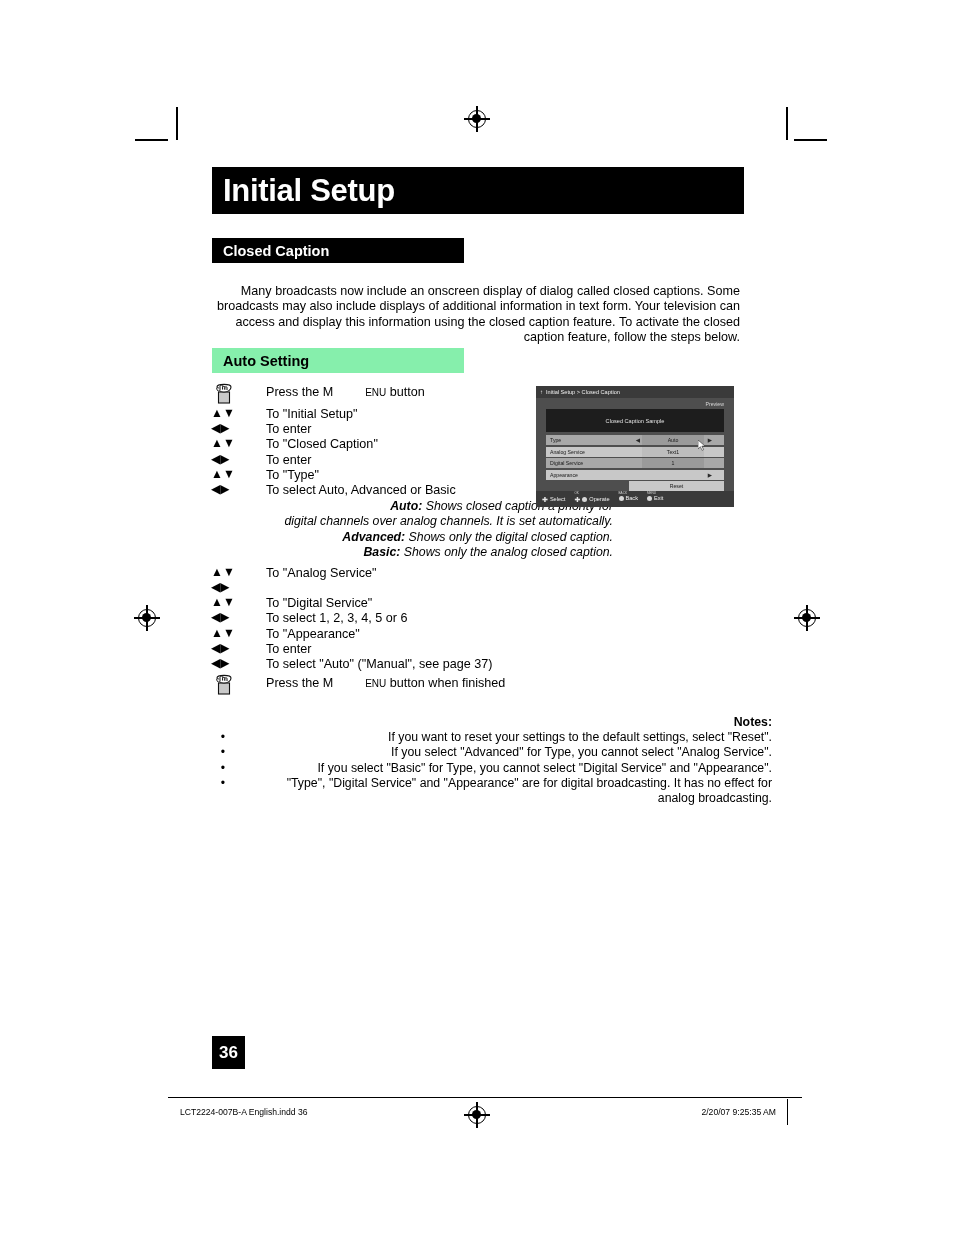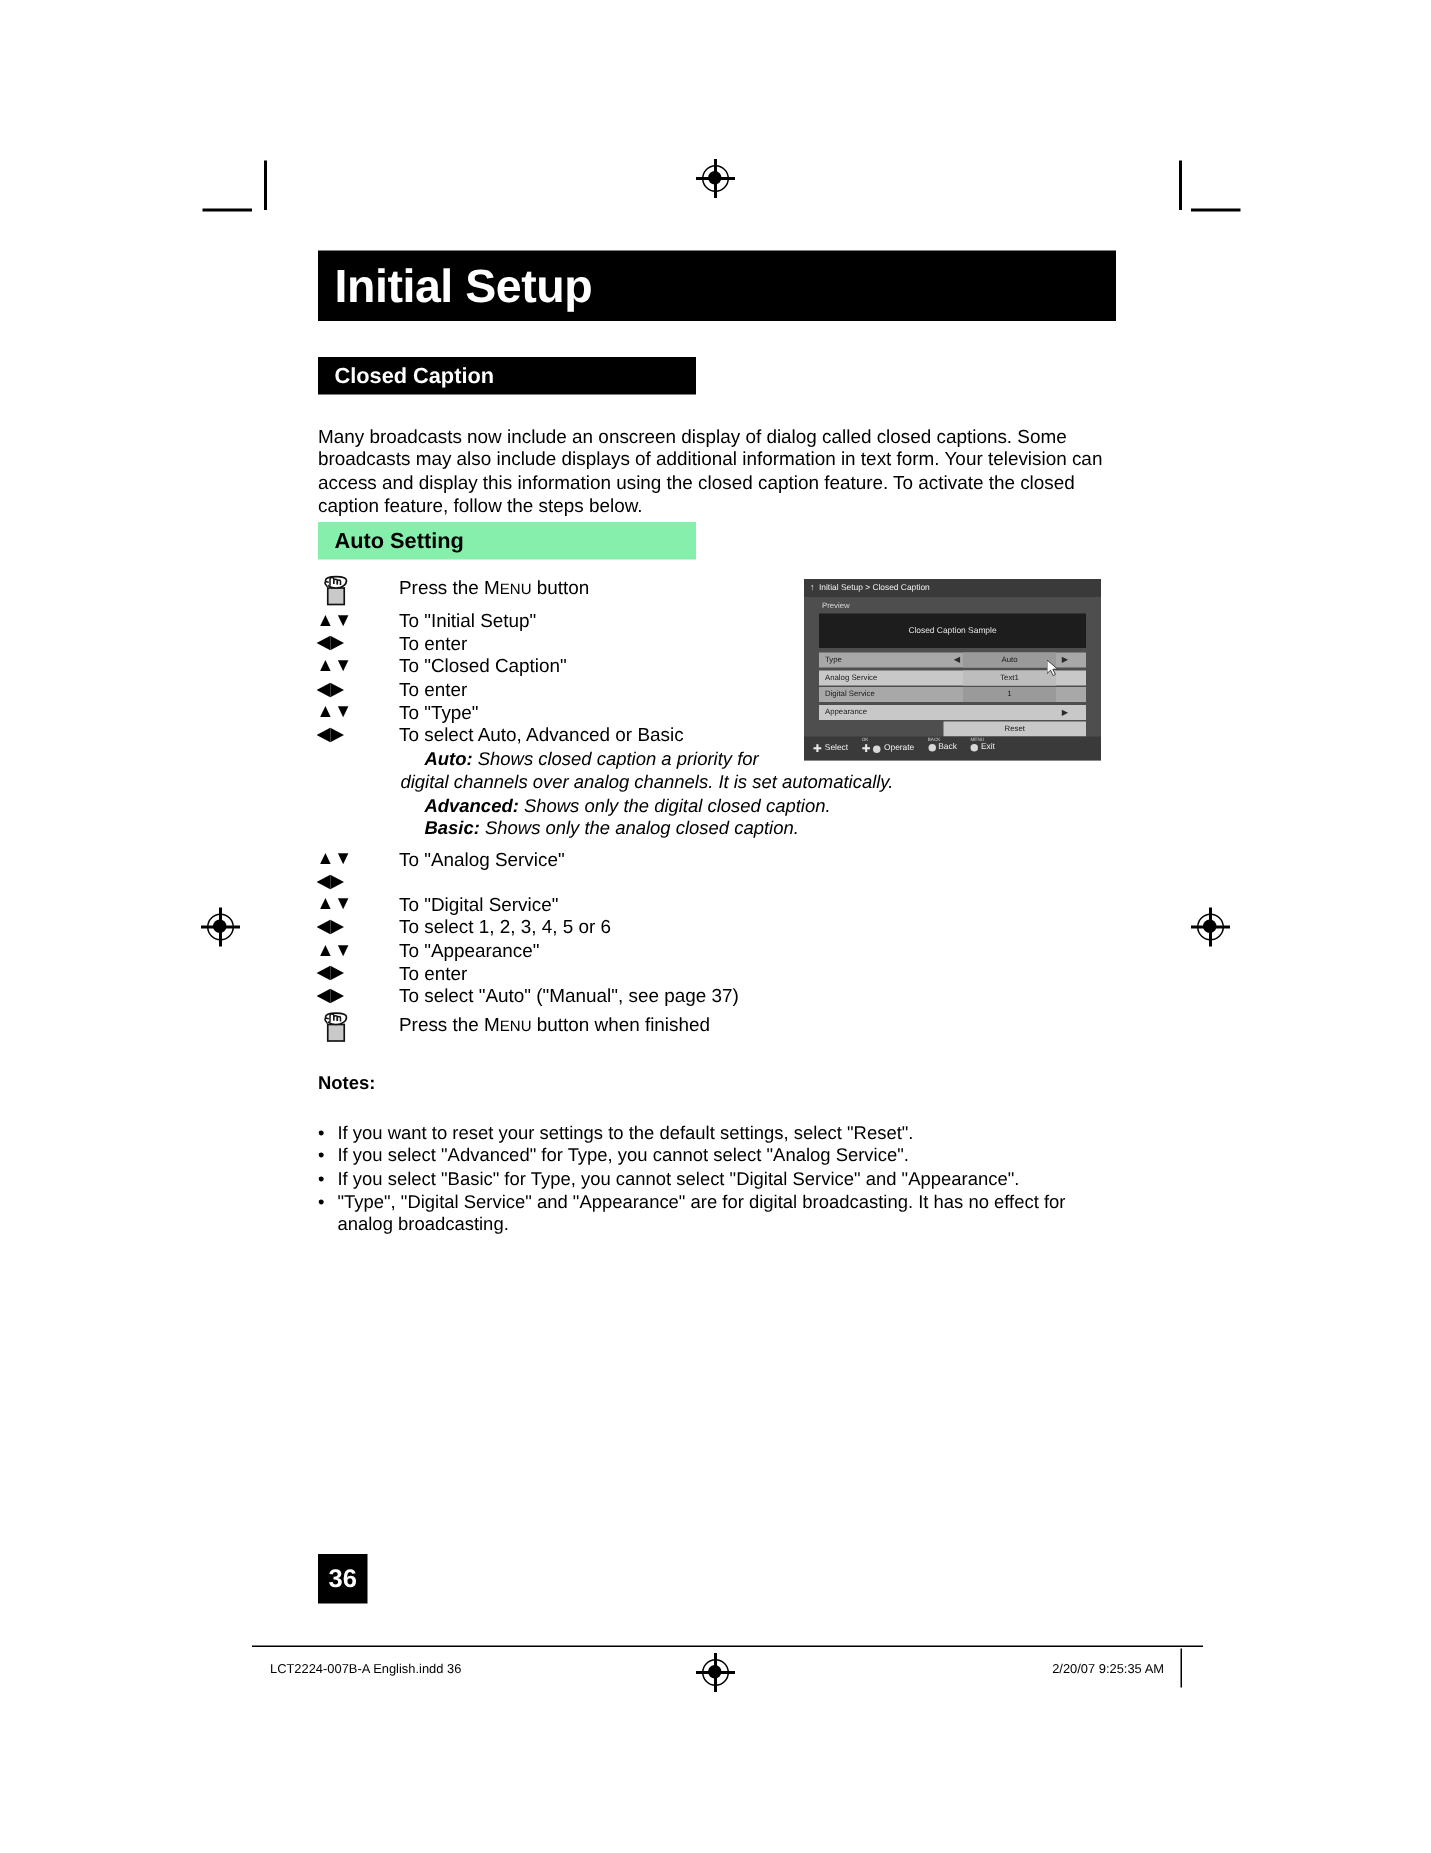--- a/index.html
+++ b/index.html
@@ -10,20 +10,21 @@
   body {
     font-family: "Liberation Sans", sans-serif;
     color: #000000;
   }
   .page {
     position: relative;
     width: 954px;
     height: 1235px;
     background: #ffffff;
     overflow: hidden;
+    text-align: right;
   }
 
   
   .cropmark { position: absolute; background: #000; }
   .reg {
     position: absolute;
     width: 18px; height: 18px;
     border: 1.4px solid #000;
     border-radius: 50%;
     box-sizing: border-box;
@@ -131,21 +132,21 @@
   }
   .step .label {
     font-size: 12.6px;
     line-height: 15.2px;
     padding-top: 0px;
     white-space: nowrap;
   }
   .step.hand { min-height: 26px; }
   .step.hand .label { padding-top: 4px; }
 
-  .sc { font-size: 10px; }
+  .sc { font-size: 10px; padding-left: 32px; }
 
   
   .arrows {
     font-size: 12px;
     line-height: 13px;
     letter-spacing: 0px;
     transform: scaleY(1.05);
   }
 
   
@@ -167,21 +168,21 @@
 
   
   .notes {
     position: absolute;
     left: 212px;
     top: 715px;
     width: 560px;
     font-size: 12.3px;
     line-height: 15.2px;
   }
-  .notes .hd { font-weight: bold; margin-bottom: 18px; }
+  .notes .hd { font-weight: bold; margin-bottom: 0; }
   .notes .item {
     display: flex;
     align-items: flex-start;
   }
   .notes .bullet { width: 13px; flex: 0 0 13px; }
   .notes .txt { flex: 1; }
   .notes .cont { margin-left: 13px; }
 
   
   .osd {

